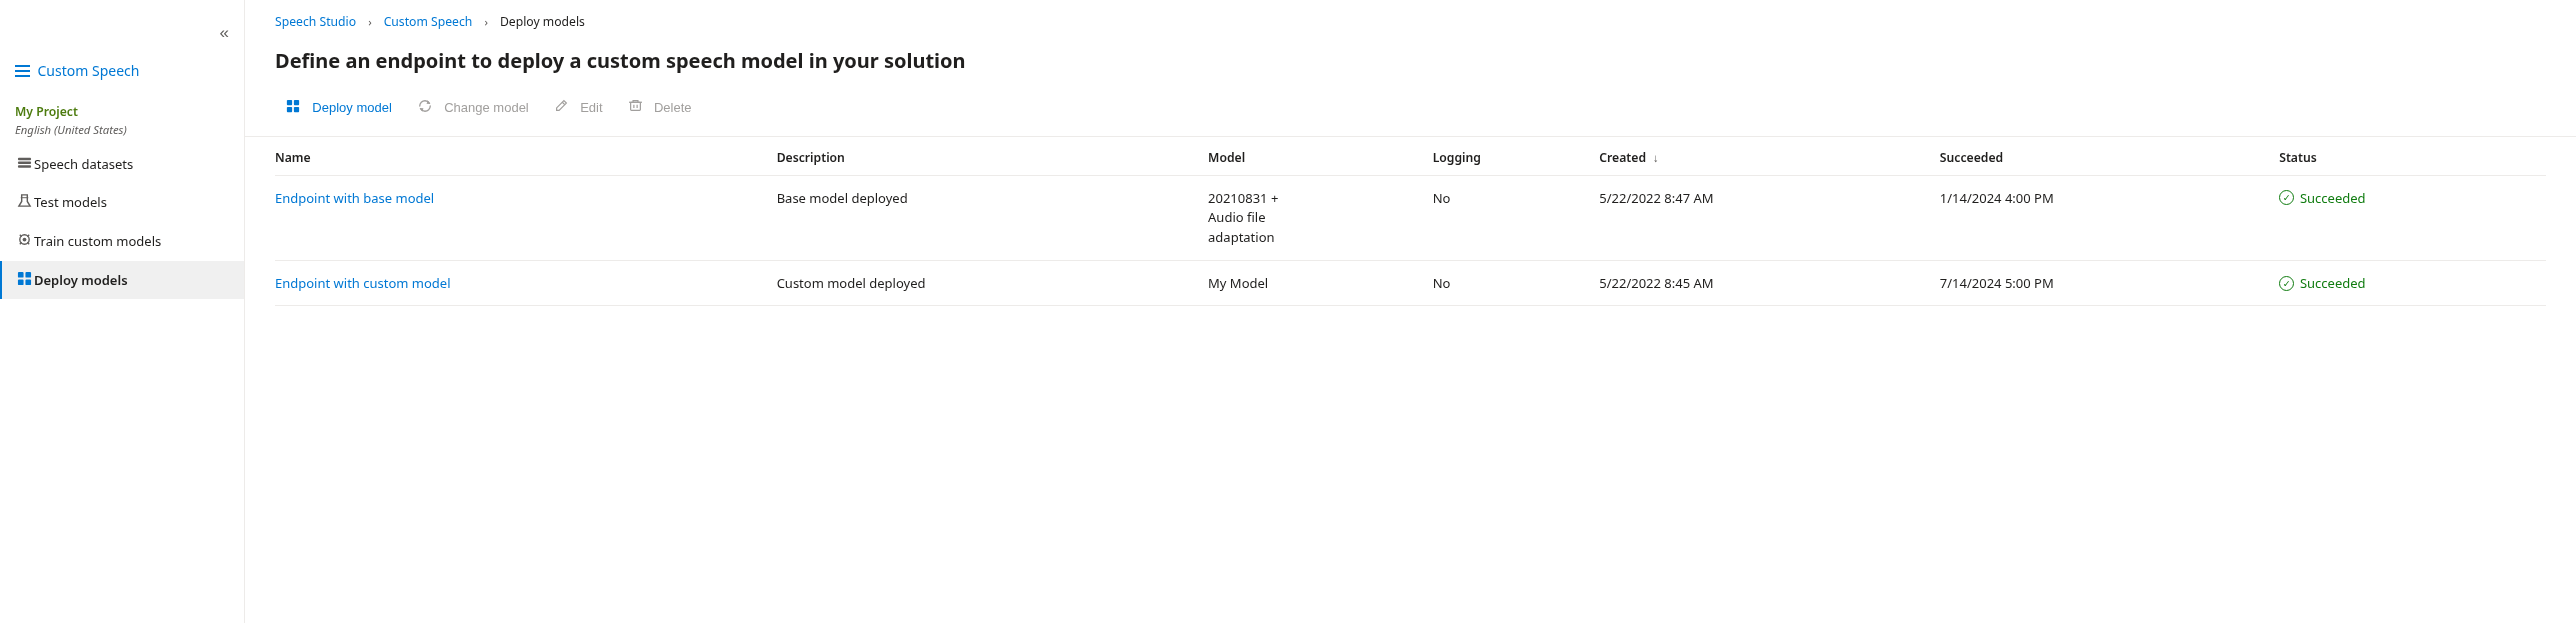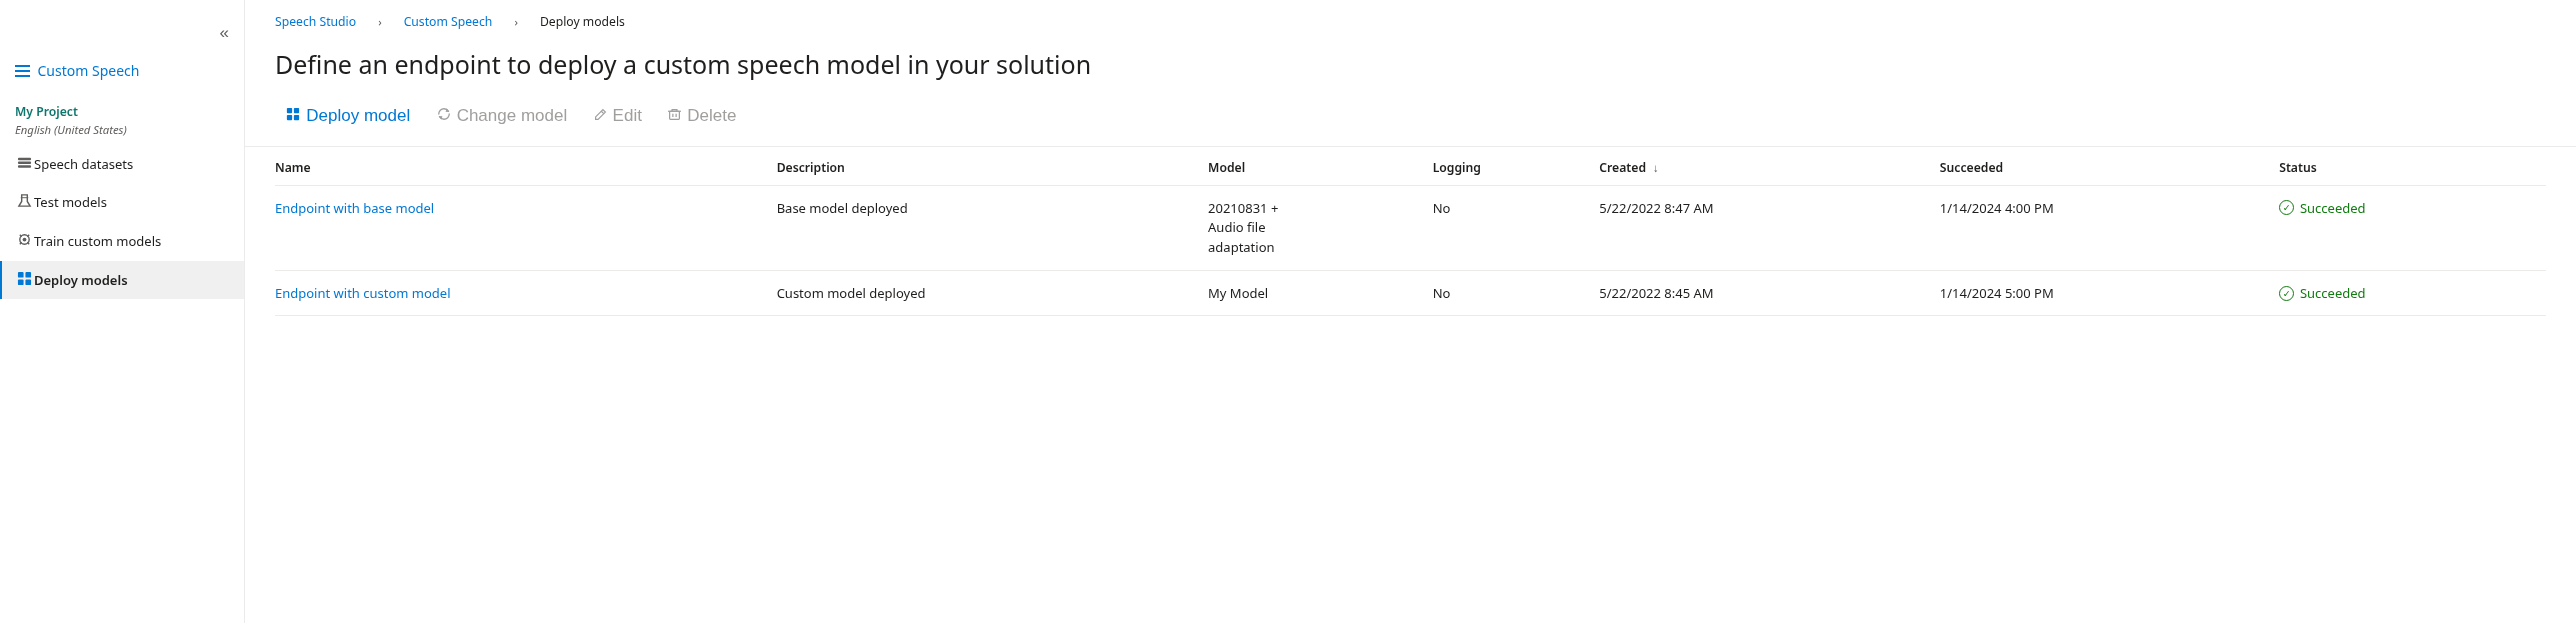--- a/index.html
+++ b/index.html
@@ -23,21 +23,21 @@
     .sidebar-collapse-btn {
       background: none; border: none; cursor: pointer; color: #605e5c; font-size: 17px; padding: 3.8px;
     }
     .sidebar-app-title {
       display: flex; align-items: center; gap: 7.5px; padding: 7.5px 15px 15px 15px; color: #0078d4; font-size: 14px; font-weight: 400;
     }
     .hamburger-icon { display: flex; flex-direction: column; gap: 2.8px; }
     .hamburger-icon span { width: 15px; height: 1.9px; background: #0078d4; display: block; }
 
     .sidebar-section-title {
-      font-weight: 600; font-size: 12.2px; padding: 7.5px 15px 1.9px 15px; color: #0f766e;
+      font-weight: 600; font-size: 12.2px; padding: 7.5px 15px 1.9px 15px; color: #4d7c0f;
     }
     .sidebar-subtitle {
       font-size: 11.3px; color: #605e5c; padding: 0 15px 7.5px 15px; font-style: italic;
     }
     .sidebar-nav-item {
       display: flex; align-items: center; gap: 2px; padding: 9.4px 15px; cursor: pointer; color: #201f1e; font-size: 13px; border-left: 2.8px solid transparent;
     }
     .sidebar-nav-item.active { background: #f0f0f0; font-weight: 600; border-left: 2.8px solid #0078d4; }
     .sidebar-nav-icon { font-size: 15px; color: #605e5c; }
     .sidebar-nav-item.active .sidebar-nav-icon { color: #0078d4; }
@@ -45,37 +45,37 @@
     
     .main {
       flex: 1;
       display: flex;
       flex-direction: column;
       overflow: hidden;
     }
 
     
     .breadcrumb {
-      display: flex; align-items: center; gap: 22px; padding: 13px 30px 9.4px 30px; font-size: 12.2px;
+      display: flex; align-items: center; gap: 12px; padding: 13px 30px 9.4px 30px; font-size: 12.2px;
     }
     .breadcrumb-link { color: #0078d4; cursor: pointer; text-decoration: none; }
     .breadcrumb-sep { color: #605e5c; font-size: 11.3px; }
     .breadcrumb-current { color: #201f1e; }
 
     
     .page-title {
-      font-size: 25px; font-weight: 400; padding: 7.5px 30px 19px 30px; color: #201f1e;
+      font-size: 20px; font-weight: 700; padding: 7.5px 30px 19px 30px; color: #201f1e;
     }
 
     
     .toolbar {
       display: flex; align-items: center; gap: 3.8px; padding: 0 30px 15px 30px; border-bottom: 0.9px solid #edebe9;
     }
     .toolbar-btn {
-      display: flex; align-items: center; gap: 6px; padding: 5.7px 11.3px; background: none; border: none; cursor: pointer; font-size: 17px; color: #201f1e; border-radius: 1.9px;
+      display: flex; align-items: center; gap: 12px; padding: 5.7px 11.3px; background: none; border: none; cursor: pointer; font-size: 13px; color: #201f1e; border-radius: 1.9px;
     }
     .toolbar-btn.primary { color: #0078d4; }
     .toolbar-btn.disabled { color: #a19f9d; cursor: default; }
     .toolbar-icon { font-size: 14px; }
 
     
     .table-container {
       flex: 1; overflow-y: auto; padding: 0 30px;
     }
     table {
@@ -273,21 +273,21 @@
           </td>
         </tr>
         <tr>
           <td>
             <a class="cell-link">Endpoint with custom model</a>
           </td>
           <td>Custom model deployed</td>
           <td>My Model</td>
           <td>No</td>
           <td>5/22/2022 8:45 AM</td>
-          <td>1/14/2024 5:00 PM</td>
+          <td>7/14/2024 5:00 PM</td>
           <td>
             <div class="status-succeeded">
               <div class="status-icon">✓</div>
               <span>Succeeded</span>
             </div>
           </td>
         </tr>
       </tbody>
     </table>
   </div>

